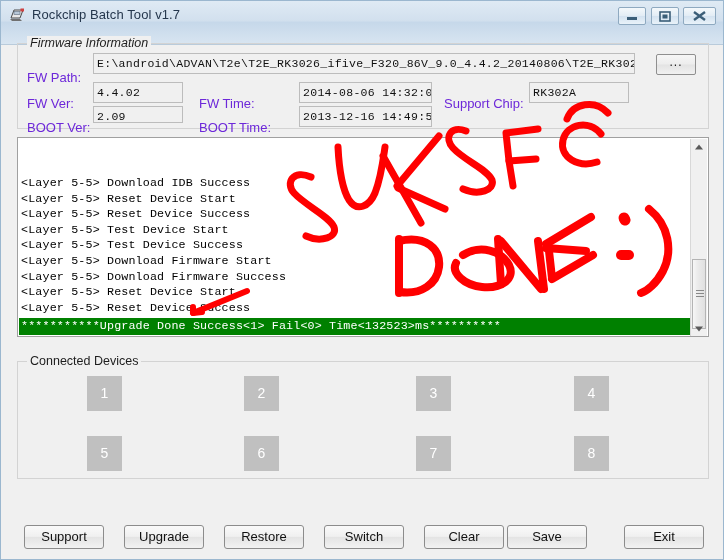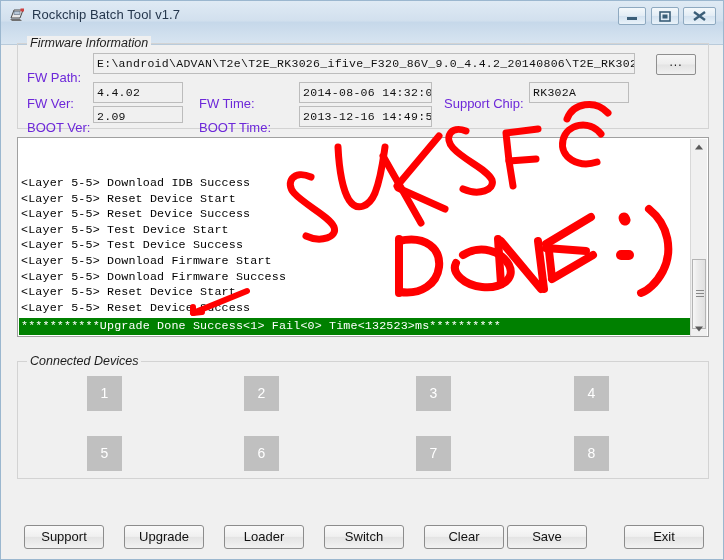--- a/index.html
+++ b/index.html
@@ -81,21 +81,21 @@
   #fw-group {
     left: 16px; top: 42px;
     width: 692px; height: 86px;
   }
   #fw-legend { left: 26px; top: 35px; font-style: italic; }
 
   #dev-group {
     left: 16px; top: 360px;
     width: 692px; height: 118px;
   }
-  #dev-legend { left: 26px; top: 353px; font-style: italic; }
+  #dev-legend { left: 26px; top: 353px; }
 
   
   .fld-label {
     position: absolute;
     font-size: 13px;
     color: #6d28d9;
     white-space: nowrap;
     margin-top: 6px;
   }
   .textbox {
@@ -354,21 +354,21 @@
       <div class="device-slot" style="left: 573px; top: 375px; background: rgb(192, 192, 192);">4</div>
       <div class="device-slot" style="left: 86px; top: 435px; background: rgb(192, 192, 192);">5</div>
       <div class="device-slot" style="left: 243px; top: 435px; background: rgb(192, 192, 192);">6</div>
       <div class="device-slot" style="left: 415px; top: 435px; background: rgb(192, 192, 192);">7</div>
       <div class="device-slot" style="left: 573px; top: 435px; background: rgb(192, 192, 192);">8</div>
     </div>
 
   <div id="bottom-buttons">
       <div class="bottom-btn" style="left: 23px;">Support</div>
       <div class="bottom-btn" style="left: 123px;">Upgrade</div>
-      <div class="bottom-btn" style="left: 223px;">Loader</div>
+      <div class="bottom-btn" style="left: 223px;">Restore</div>
       <div class="bottom-btn" style="left: 323px;">Switch</div>
       <div class="bottom-btn" style="left: 423px;">Clear</div>
       <div class="bottom-btn" style="left: 506px;">Save</div>
       <div class="bottom-btn" style="left: 623px;">Exit</div>
     </div>
 
   <svg id="annotation" viewBox="0 0 724 560">
     <g fill="none" stroke="#ff0000" stroke-width="7" stroke-linecap="round" stroke-linejoin="round">
 
       <path d="M310 176 C292 168 284 182 293 192 C305 205 328 215 333 226 C337 236 320 242 305 235"></path>

